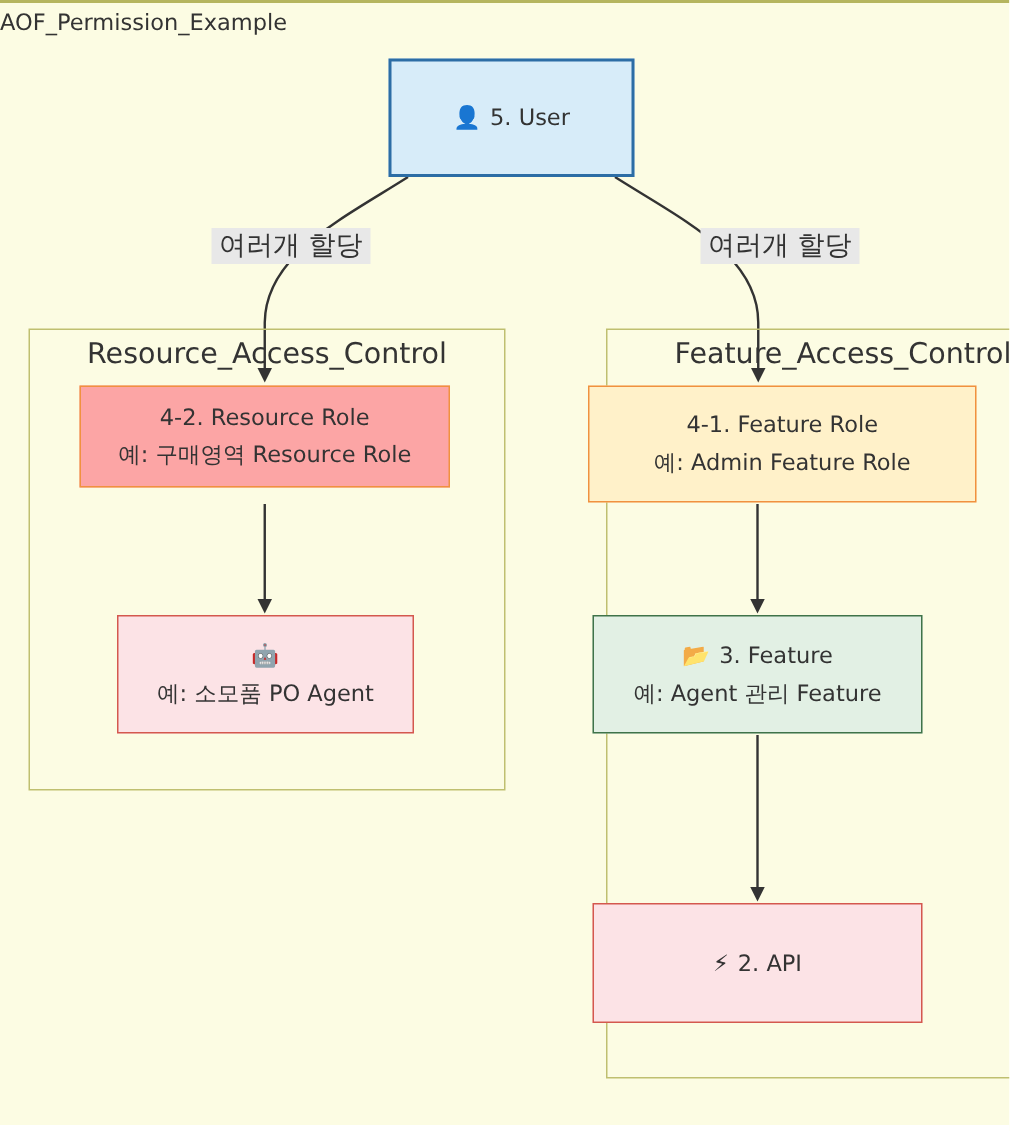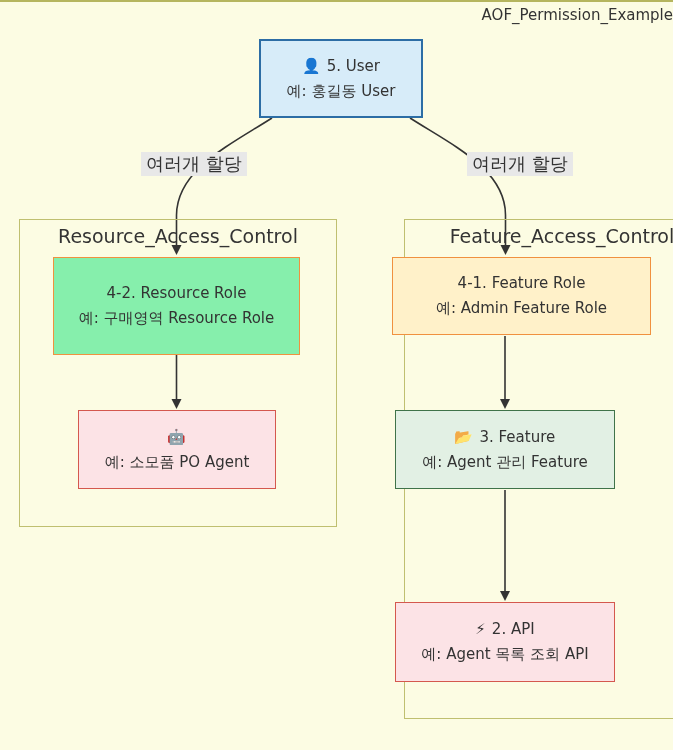--- a/index.html
+++ b/index.html
@@ -20,21 +20,21 @@
     left: 0; top: 0;
     width: 673px; height: 750px;
     background: #fcfce3;
     border-top: 2px solid #b5b55e;
     box-sizing: border-box;
   }
   .diagram-title {
     position: absolute;
     left: 0; right: 0;
     top: 6px;
-    text-align: right;
+    text-align: left;
     font-size: 15px;
     color: #333333;
   }
   svg.edges {
     position: absolute;
     left: 0; top: 0;
     width: 673px; height: 754px;
     pointer-events: none;
   }
   .subgraph {
@@ -66,22 +66,22 @@
     text-align: center;
   }
   .node .node-line1 { display: flex; align-items: center; gap: 6px; }
   .node .icon { font-size: 15px; }
   .node-user {
     left: 259px; top: 39px; width: 164px; height: 79px;
     background: #d7ecf9;
     border: 2px solid #2c6da5;
   }
   .node-resource-role {
-    left: 53px; top: 257px; width: 247px; height: 98px;
-    background: #86efac;
+    left: 53px; top: 257px; width: 247px; height: 68px;
+    background: #fca5a5;
     border: 1.5px solid #f0913f;
   }
   .node-resource {
     left: 78px; top: 410px; width: 198px; height: 79px;
     background: #fce3e6;
     border: 1.5px solid #d4584e;
   }
   .node-feature-role {
     left: 392px; top: 257px; width: 259px; height: 78px;
     background: #fff1c9;
@@ -136,21 +136,20 @@
 
   <div class="subgraph subgraph-right">
     <div class="subgraph-title">Feature_Access_Control</div>
   </div>
 
   <div class="node node-user">
     <div class="node-line1">
       <span class="icon">👤</span>
       <span>5. User</span>
     </div>
-    <div class="node-line2">예: 홍길동 User</div>
   </div>
 
   <div class="edge-label edge-label-left">여러개 할당</div>
   <div class="edge-label edge-label-right">여러개 할당</div>
 
   <div class="node node-resource-role">
     <div class="node-line1">
       <span>4-2. Resource Role</span>
     </div>
     <div class="node-line2">예: 구매영역 Resource Role</div>
@@ -176,15 +175,14 @@
       <span>3. Feature</span>
     </div>
     <div class="node-line2">예: Agent 관리 Feature</div>
   </div>
 
   <div class="node node-api">
     <div class="node-line1">
       <span class="icon">⚡</span>
       <span>2. API</span>
     </div>
-    <div class="node-line2">예: Agent 목록 조회 API</div>
   </div>
 </div>
 
 </body></html>

